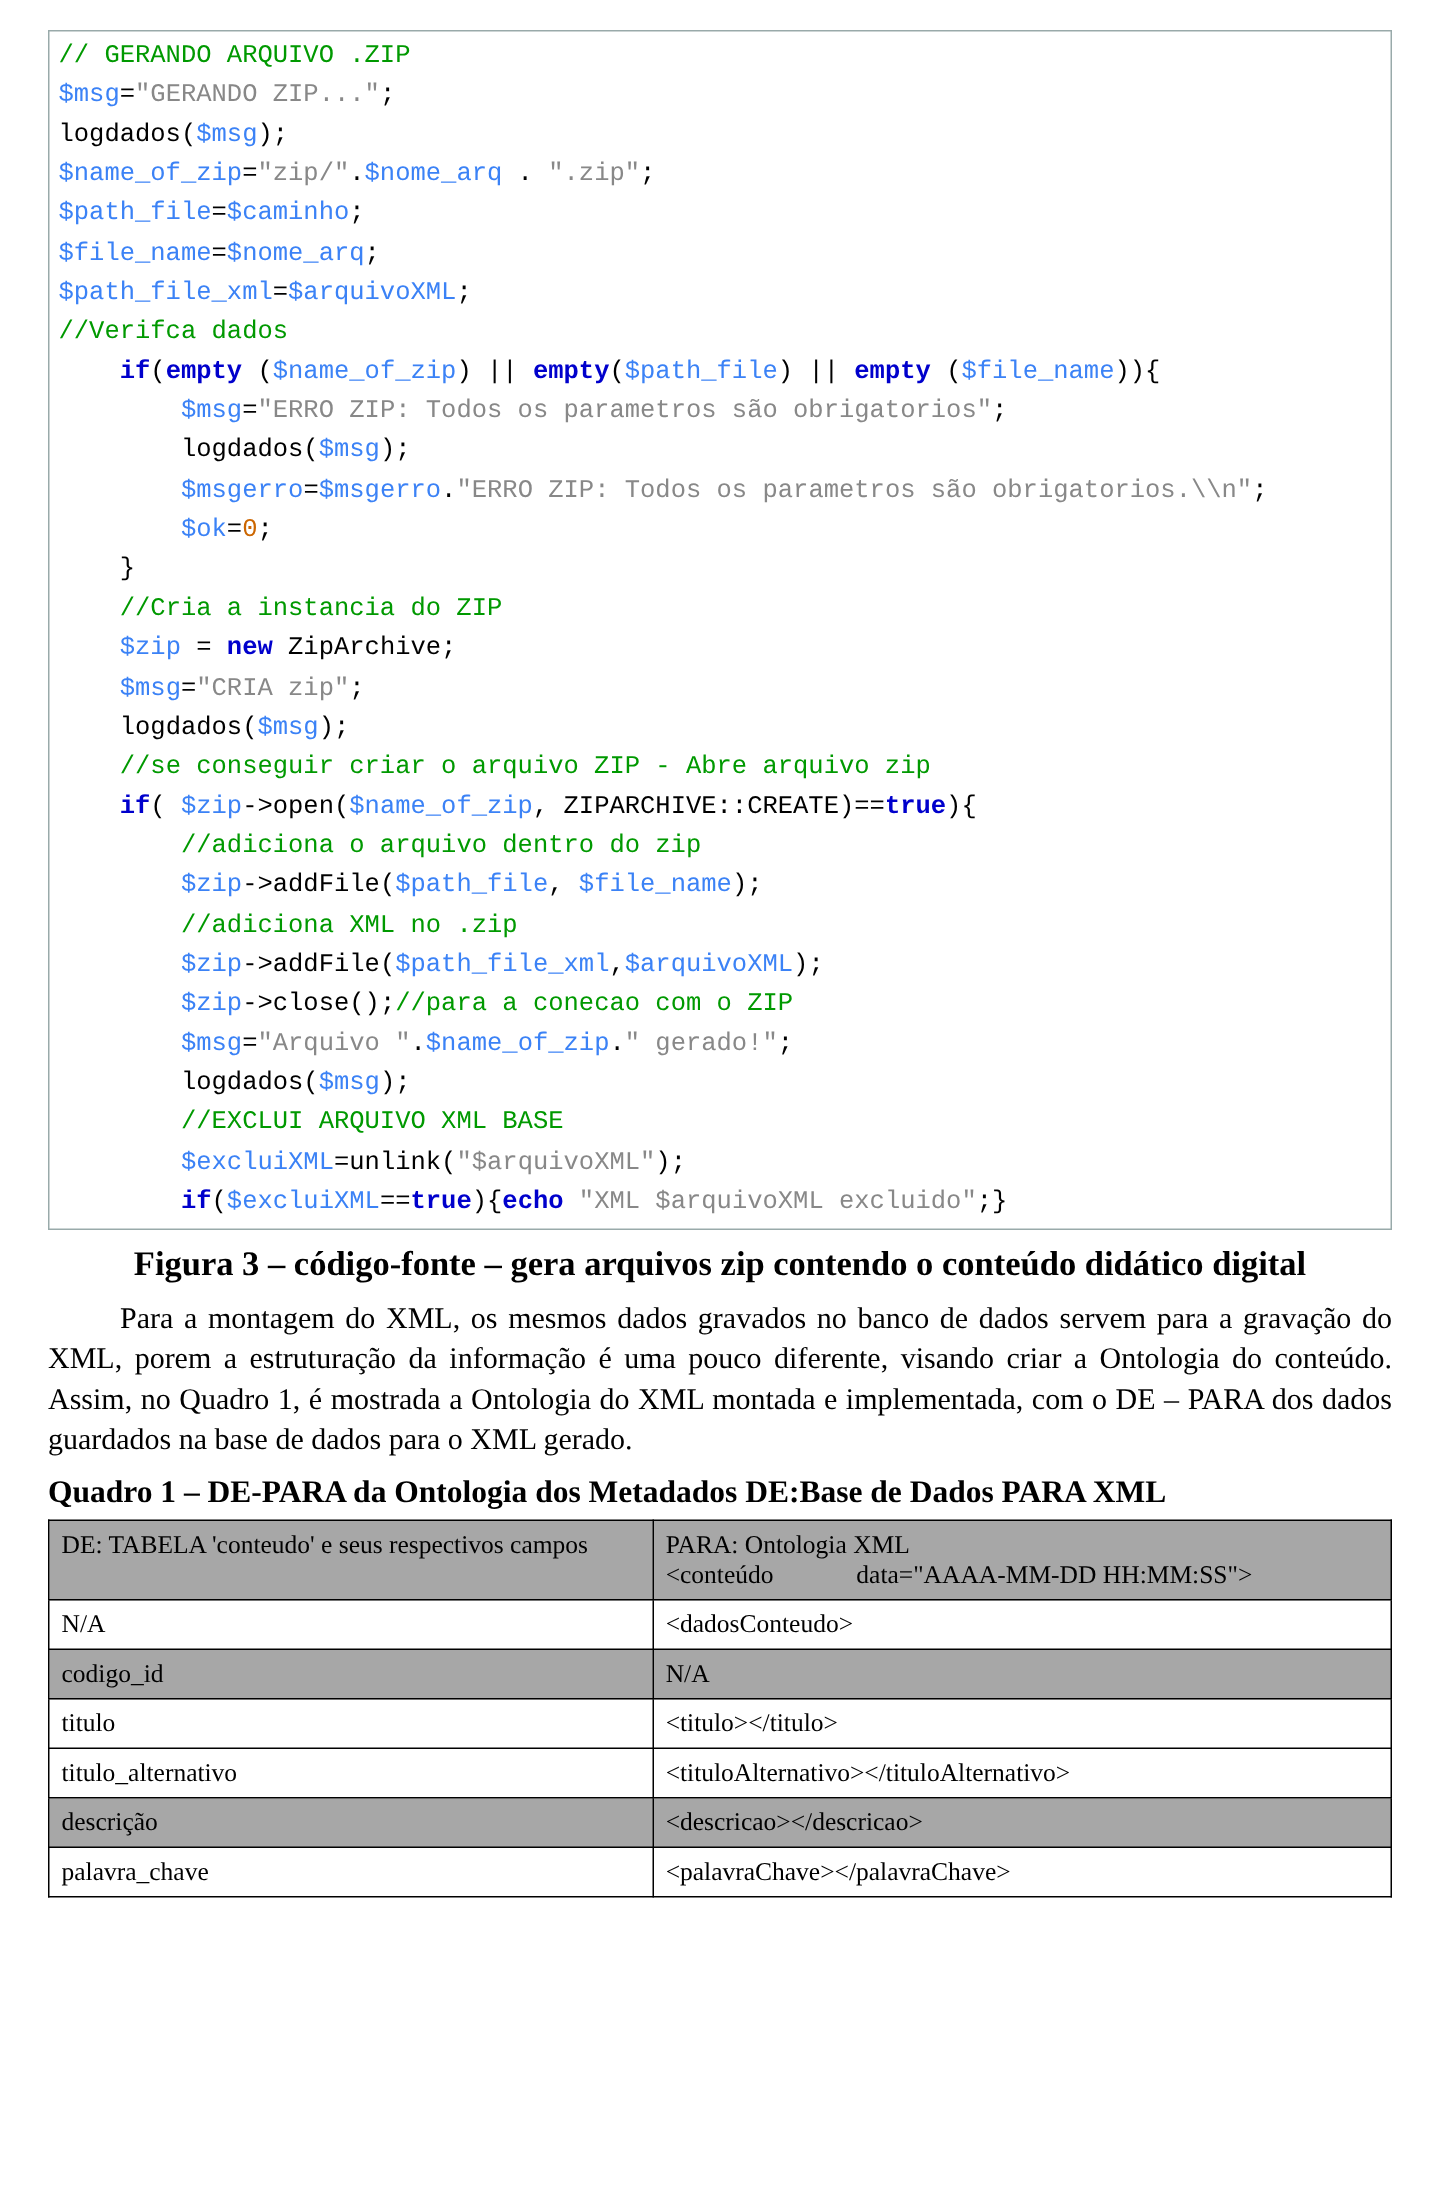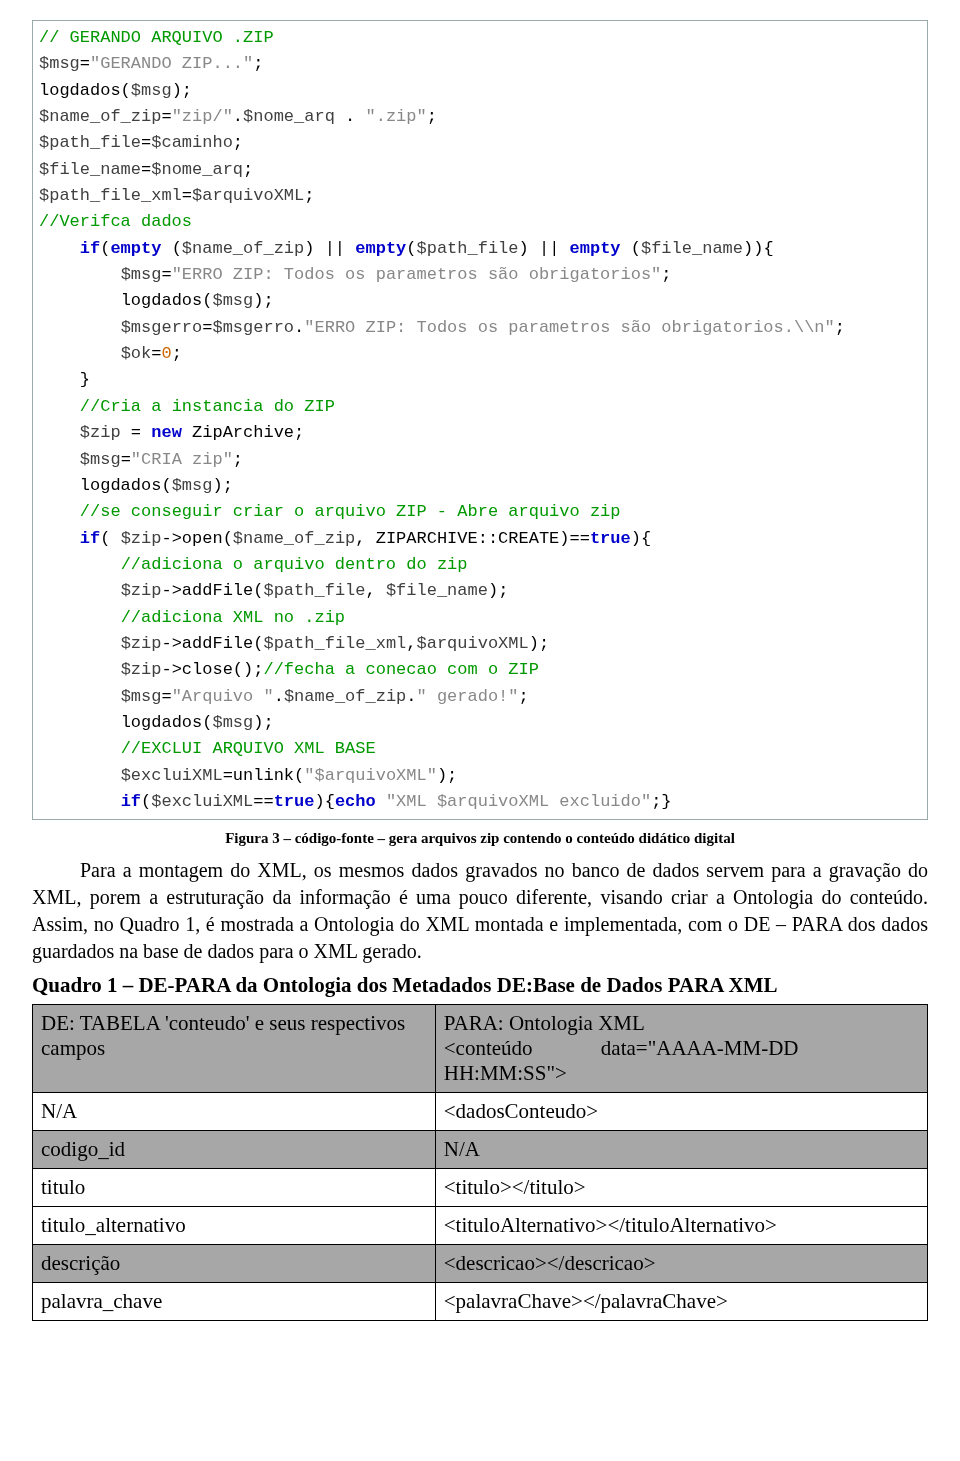--- a/index.html
+++ b/index.html
@@ -17,49 +17,49 @@
     background: #fff;
     padding: 4px 6px;
     font-family: "Courier New", monospace;
     font-size: 17px;
     line-height: 1.55;
     white-space: pre;
     overflow: hidden;
     margin-bottom: 10px;
   }
   .c-comment { color: #009900; }
-  .c-var   { color: #404040; }
+  .c-var   { color: #3b82f6; }
   .c-str   { color: #888888; }
   .c-kw    { color: #0000cc; font-weight: bold; }
   .c-plain { color: #000; }
   .c-num   { color: #cc6600; }
 
   .fig-caption {
     font-weight: bold;
     text-align: center;
     margin: 8px 0 10px 0;
-    font-size: 15px;
+    font-size: 23px;
   }
   .para {
     text-align: justify;
     margin: 0 0 8px 0;
     line-height: 1.35;
   }
   .para-first {
     text-indent: 48px;
   }
   .quadro-title {
     margin: 6px 0 6px 0;
     font-size: 21px;
     font-weight: bold;
   }
   table.quadro {
     border-collapse: collapse;
     width: 100%;
-    font-size: 21px;
+    font-size: 17px;
   }
   table.quadro td {
     border: 1.5px solid #000;
     padding: 6px 8px;
     vertical-align: top;
   }
   tr.shaded td { background: #a7a7a7; }
   tr.plain  td { background: #fff; }
   td.left  { width: 45%; }
   td.right { width: 55%; }
@@ -84,21 +84,21 @@
     <span class="c-comment">//Cria a instancia do ZIP</span>
     <span class="c-var">$zip</span><span class="c-plain"> = </span><span class="c-kw">new</span><span class="c-plain"> ZipArchive;</span>
     <span class="c-var">$msg</span><span class="c-plain">=</span><span class="c-str">"CRIA zip"</span><span class="c-plain">;</span>
     <span class="c-plain">logdados(</span><span class="c-var">$msg</span><span class="c-plain">);</span>
     <span class="c-comment">//se conseguir criar o arquivo ZIP - Abre arquivo zip</span>
     <span class="c-kw">if</span><span class="c-plain">( </span><span class="c-var">$zip</span><span class="c-plain">-&gt;open(</span><span class="c-var">$name_of_zip</span><span class="c-plain">, ZIPARCHIVE::CREATE)==</span><span class="c-kw">true</span><span class="c-plain">){</span>
         <span class="c-comment">//adiciona o arquivo dentro do zip</span>
         <span class="c-var">$zip</span><span class="c-plain">-&gt;addFile(</span><span class="c-var">$path_file</span><span class="c-plain">, </span><span class="c-var">$file_name</span><span class="c-plain">);</span>
         <span class="c-comment">//adiciona XML no .zip</span>
         <span class="c-var">$zip</span><span class="c-plain">-&gt;addFile(</span><span class="c-var">$path_file_xml</span><span class="c-plain">,</span><span class="c-var">$arquivoXML</span><span class="c-plain">);</span>
-        <span class="c-var">$zip</span><span class="c-plain">-&gt;close();</span><span class="c-comment">//fecha a conecao com o ZIP</span>
+        <span class="c-var">$zip</span><span class="c-plain">-&gt;close();</span><span class="c-comment">//para a conecao com o ZIP</span>
         <span class="c-var">$msg</span><span class="c-plain">=</span><span class="c-str">"Arquivo "</span><span class="c-plain">.</span><span class="c-var">$name_of_zip</span><span class="c-plain">.</span><span class="c-str">" gerado!"</span><span class="c-plain">;</span>
         <span class="c-plain">logdados(</span><span class="c-var">$msg</span><span class="c-plain">);</span>
         <span class="c-comment">//EXCLUI ARQUIVO XML BASE</span>
         <span class="c-var">$excluiXML</span><span class="c-plain">=unlink(</span><span class="c-str">"$arquivoXML"</span><span class="c-plain">);</span>
         <span class="c-kw">if</span><span class="c-plain">(</span><span class="c-var">$excluiXML</span><span class="c-plain">==</span><span class="c-kw">true</span><span class="c-plain">){</span><span class="c-kw">echo</span><span class="c-plain"> </span><span class="c-str">"XML $arquivoXML excluido"</span><span class="c-plain">;}</span></div>
 
 <div class="fig-caption">Figura 3 – código-fonte – gera arquivos zip contendo o conteúdo didático digital</div>
 
 <p class="para para-first">Para a montagem do XML, os mesmos dados gravados no banco de dados servem para a gravação do XML, porem a estruturação da informação é uma pouco diferente, visando criar a Ontologia do conteúdo. Assim, no Quadro 1, é mostrada a Ontologia do XML montada e implementada, com o DE – PARA dos dados guardados na base de dados para o XML gerado.</p>
 

